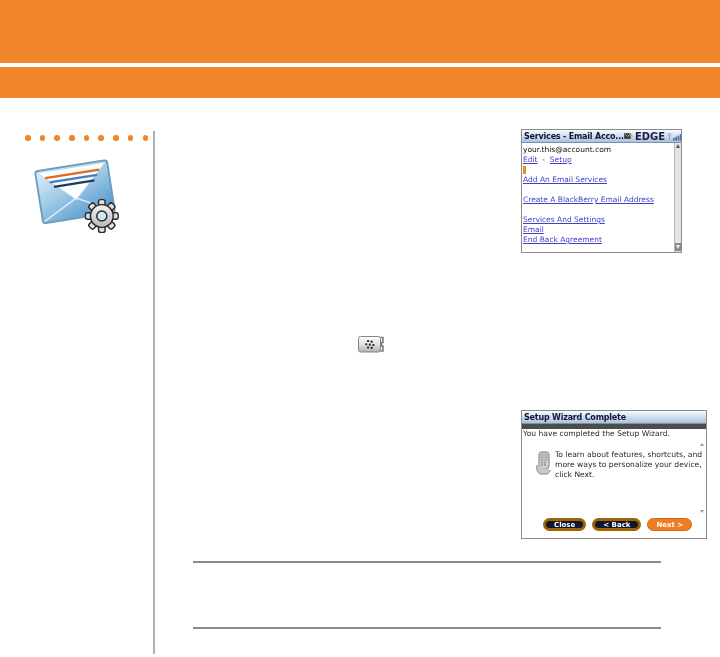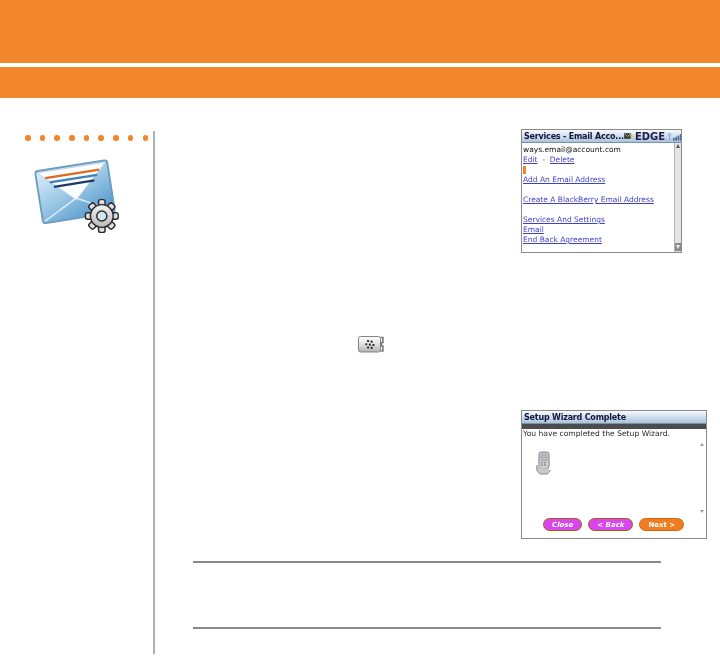--- a/index.html
+++ b/index.html
@@ -60,21 +60,21 @@
   .s2-content { position:relative; height:109px; font-size:7.6px; color:#2a2a2a; }
   .s2-intro { position:absolute; left:1px; top:0; white-space:nowrap; }
   .s2-para1 { position:absolute; left:33px; top:21px; width:149px; line-height:10px; }
   .s2-para2 { position:absolute; left:33px; top:56px; width:140px; line-height:10px; }
   .s2-device-icon { position:absolute; left:13px; top:22px; }
   .s2-buttons { position:absolute; left:21px; top:89px; display:flex; gap:6px; align-items:center; }
   .pill {
     height:13px; border-radius:7px; display:flex; align-items:center; justify-content:center;
     font-size:7px; font-weight:bold; color:#ffffff; padding:0 8px; white-space:nowrap;
   }
-  .pill-gray { background:#d946ef; border:1px solid #a16207;font-style:italic; }
+  .pill-gray { background:#0f172a; border:3px solid #a16207; }
   .pill-orange { background:#ee7d23; border:1px solid #d2690f;text-align:center; }
   .s2-mark-up { position:absolute; right:2px; top:5px; }
   .s2-mark-down { position:absolute; right:2px; top:84px; }
   .mini-tri-up { width:0; height:0; border-left:2px solid transparent; border-right:2px solid transparent; border-bottom:3.5px solid #999; }
   .mini-tri-down { width:0; height:0; border-left:2px solid transparent; border-right:2px solid transparent; border-top:3.5px solid #999; }
 
   
   .menu-key { left:357px; top:333px; }
 
   
@@ -162,24 +162,24 @@
           <g fill="#4a6f9f">
             <rect x="6" y="6" width="1.7" height="2.6"></rect>
             <rect x="8.3" y="4.8" width="1.7" height="3.8"></rect>
             <rect x="10.6" y="3.6" width="1.7" height="5"></rect>
             <rect x="12.9" y="2.2" width="1.7" height="6.4"></rect>
           </g>
         </svg>
       </span>
     </div>
     <div class="s1-content">
-      <div class="s1-row">ways.email@account.com</div>
-      <div class="s1-row"><span class="bb-link">Edit</span>&nbsp;&nbsp;<span class="sep-dash">-</span>&nbsp;&nbsp;<span class="bb-link">Delete</span></div>
+      <div class="s1-row">your.this@account.com</div>
+      <div class="s1-row"><span class="bb-link">Edit</span>&nbsp;&nbsp;<span class="sep-dash">-</span>&nbsp;&nbsp;<span class="bb-link">Setup</span></div>
       <div class="s1-row"><span class="cursor-block"></span></div>
-      <div class="s1-row"><span class="bb-link">Add An Email Address</span></div>
+      <div class="s1-row"><span class="bb-link">Add An Email Services</span></div>
       <div class="s1-row">&nbsp;</div>
       <div class="s1-row"><span class="bb-link">Create A BlackBerry Email Address</span></div>
       <div class="s1-row">&nbsp;</div>
       <div class="s1-row"><span class="bb-link">Services And Settings</span></div>
       <div class="s1-row"><span class="bb-link">Email</span></div>
       <div class="s1-row"><span class="bb-link">End Back Agreement</span></div>
     </div>
     <div class="scrollbar">
       <span class="tri-up"></span>
       <span class="tri-down-box">
@@ -226,20 +226,21 @@
           <rect x="6" y="3" width="6" height="6.5" rx="0.5" fill="#a9c0ce" stroke="#8a8a8a" stroke-width="0.5"></rect>
           <g fill="#8a8a8a">
             <rect x="6" y="11" width="2" height="1.4"></rect>
             <rect x="9" y="11" width="2" height="1.4"></rect>
             <rect x="6" y="13.4" width="2" height="1.4"></rect>
             <rect x="9" y="13.4" width="2" height="1.4"></rect>
           </g>
           <path d="M2,14 q-1.5,6 3,9 h7 q3,-1.5 3,-4" fill="#c4c4c4" stroke="#7e7e7e" opacity="0.9"></path>
         </svg>
       </div>
+      <div class="s2-para1">To learn about features, shortcuts, and more ways to personalize your device, click Next.</div>
       <span class="s2-mark-down"><span class="mini-tri-down"></span></span>
       <div class="s2-buttons">
         <span class="pill pill-gray">Close</span>
         <span class="pill pill-gray">&lt; Back</span>
         <span class="pill pill-orange">Next &gt;</span>
       </div>
     </div>
   </div>
 
   <div class="abs note-rule note-rule-top"></div>

